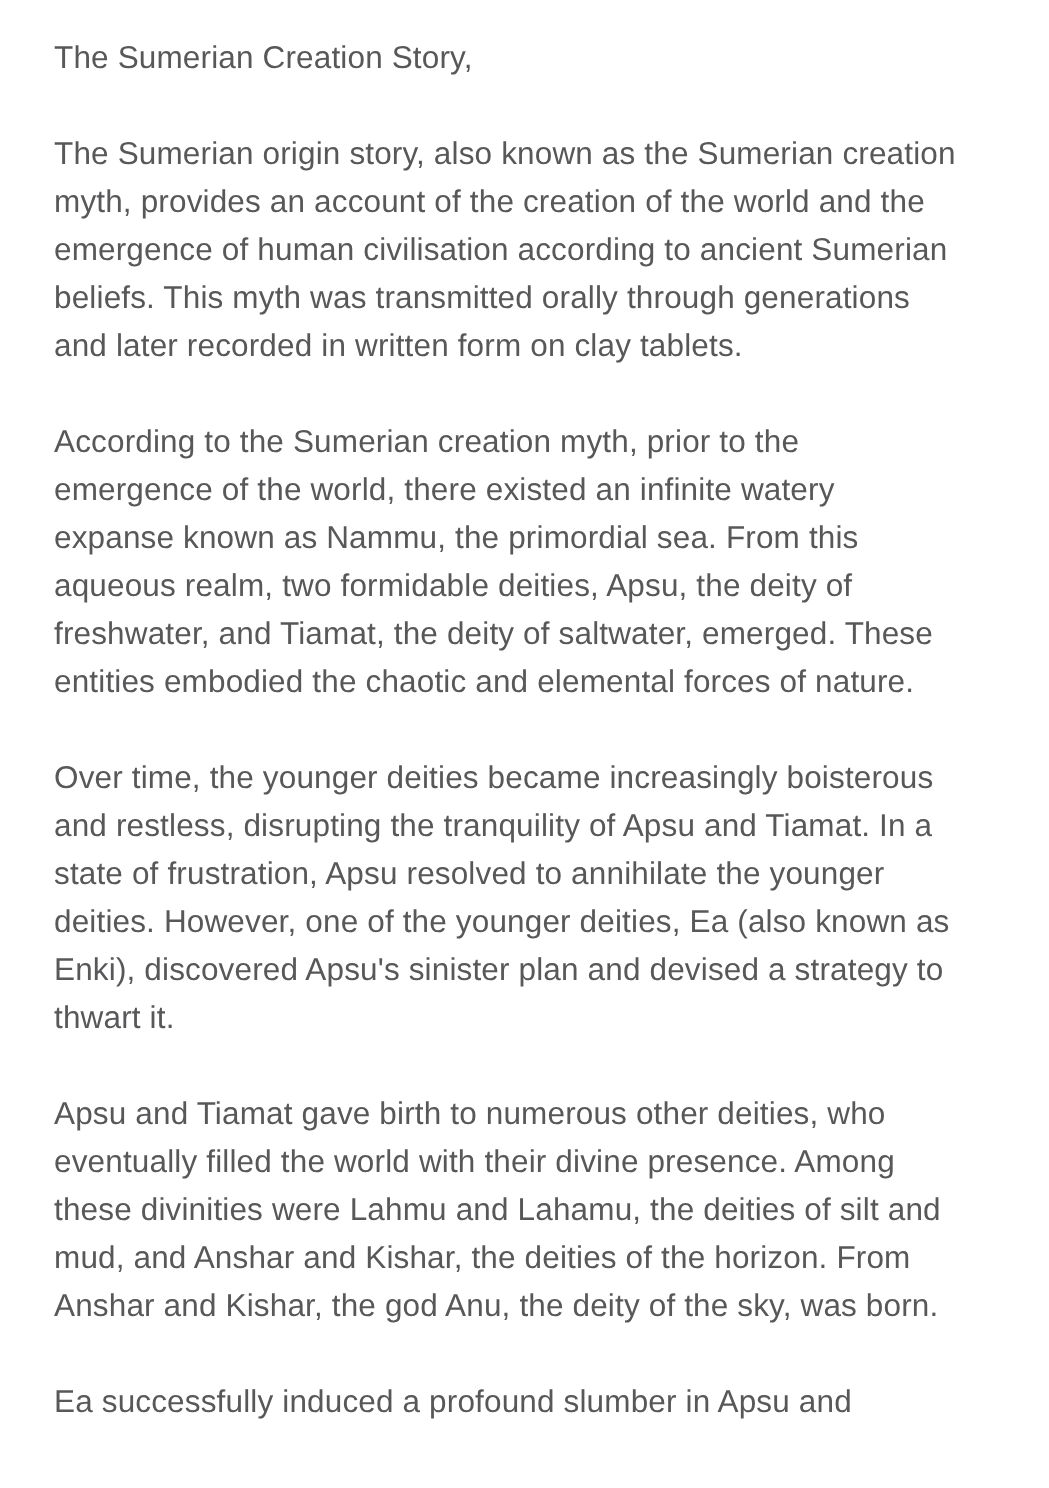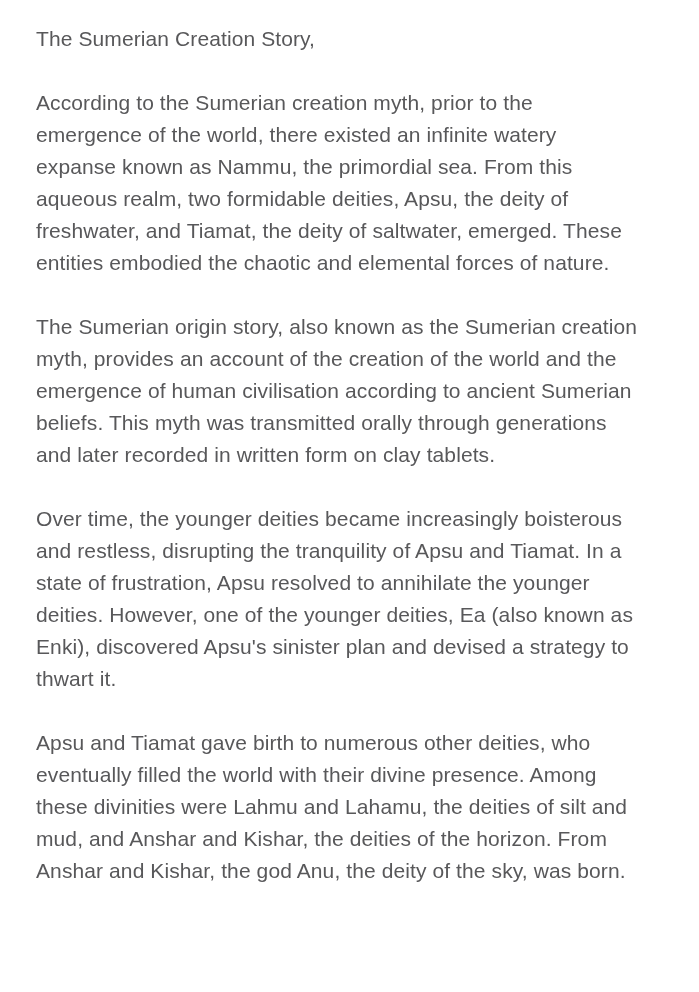--- a/index.html
+++ b/index.html
@@ -31,39 +31,40 @@
     letter-spacing: 0.1px;
     text-align: left;
   }
 </style>
 </head>
 <body>
 
 <div class="page">
   <p class="doc-title">The Sumerian Creation Story,</p>
 
+  <p class="doc-paragraph">The Sumerian origin story, also known as the Sumerian creation
+myth, provides an account of the creation of the world and the
+emergence of human civilisation according to ancient Sumerian
+beliefs. This myth was transmitted orally through generations
+and later recorded in written form on clay tablets.</p>
+
   <p class="doc-paragraph">According to the Sumerian creation myth, prior to the
 emergence of the world, there existed an infinite watery
 expanse known as Nammu, the primordial sea. From this
 aqueous realm, two formidable deities, Apsu, the deity of
 freshwater, and Tiamat, the deity of saltwater, emerged. These
 entities embodied the chaotic and elemental forces of nature.</p>
-
-  <p class="doc-paragraph">The Sumerian origin story, also known as the Sumerian creation
-myth, provides an account of the creation of the world and the
-emergence of human civilisation according to ancient Sumerian
-beliefs. This myth was transmitted orally through generations
-and later recorded in written form on clay tablets.</p>
 
   <p class="doc-paragraph">Over time, the younger deities became increasingly boisterous
 and restless, disrupting the tranquility of Apsu and Tiamat. In a
 state of frustration, Apsu resolved to annihilate the younger
 deities. However, one of the younger deities, Ea (also known as
 Enki), discovered Apsu's sinister plan and devised a strategy to
 thwart it.</p>
 
   <p class="doc-paragraph">Apsu and Tiamat gave birth to numerous other deities, who
 eventually filled the world with their divine presence. Among
 these divinities were Lahmu and Lahamu, the deities of silt and
 mud, and Anshar and Kishar, the deities of the horizon. From
 Anshar and Kishar, the god Anu, the deity of the sky, was born.</p>
 
+  <p class="doc-paragraph">Ea successfully induced a profound slumber in Apsu and</p>
 </div>
 
 </body></html>

